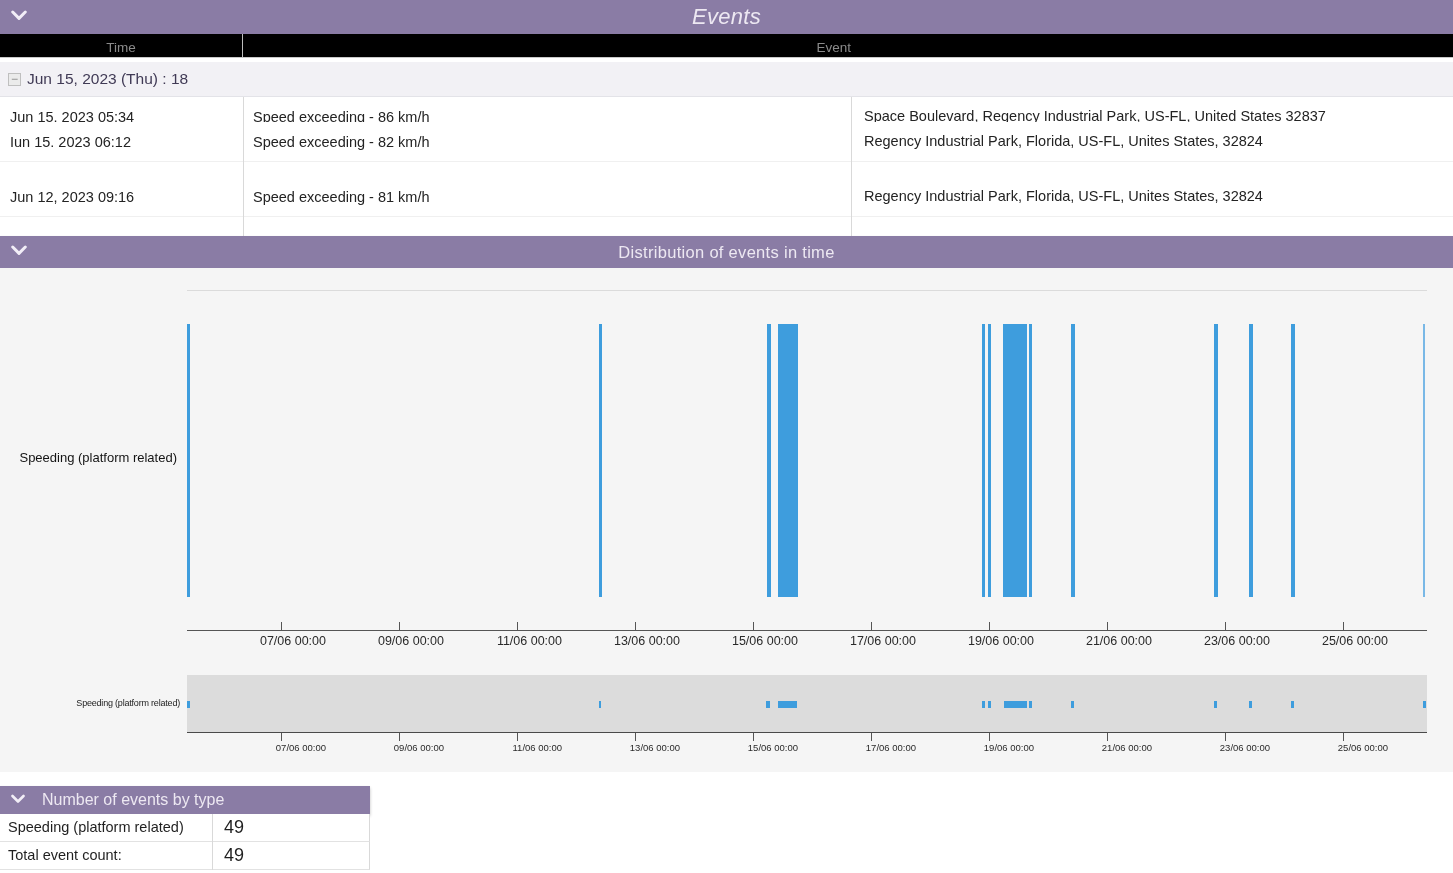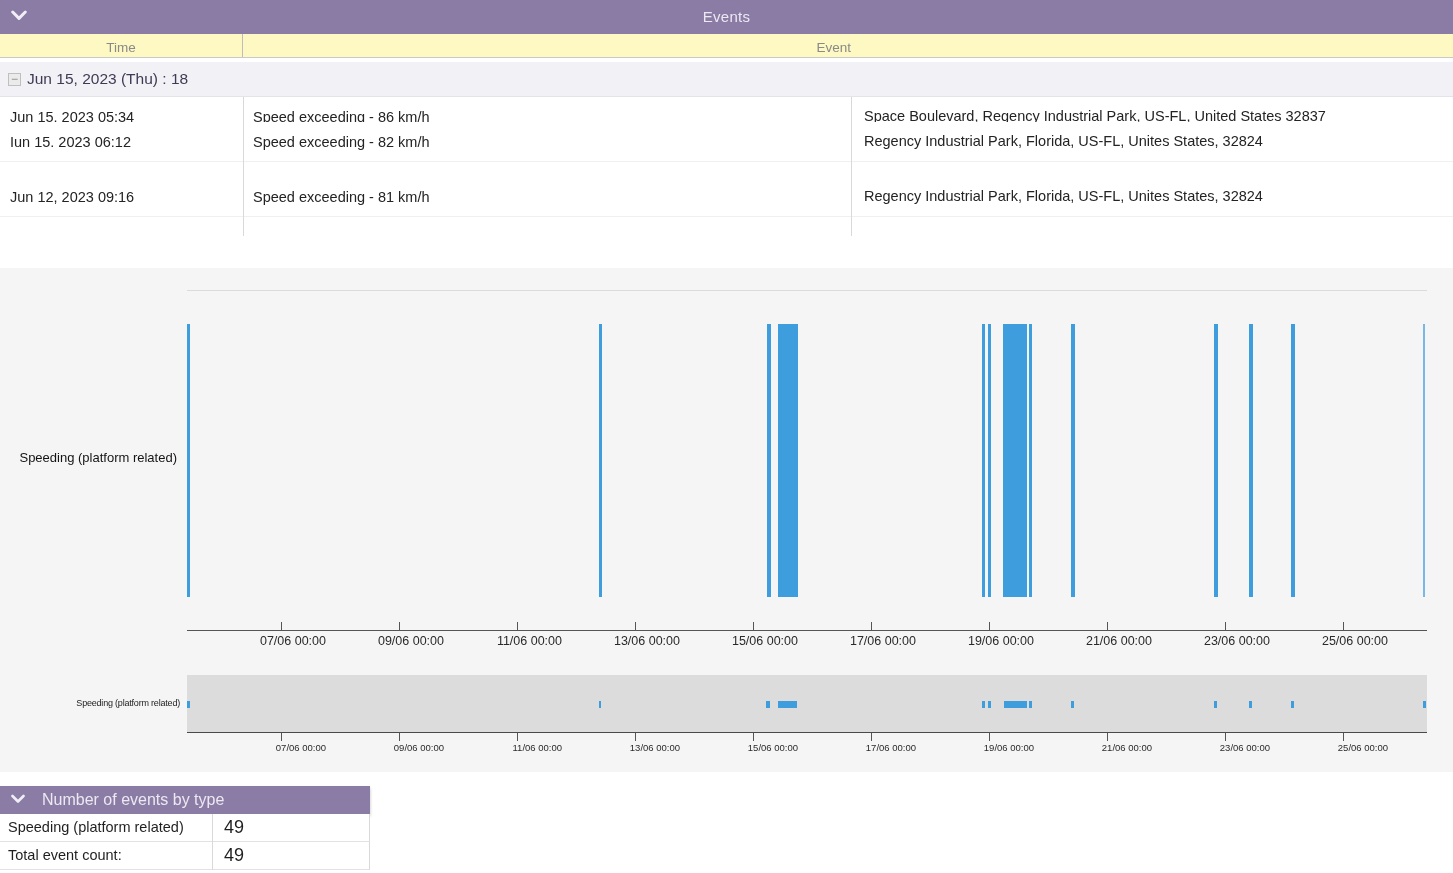--- a/index.html
+++ b/index.html
@@ -11,25 +11,25 @@
   .panel-header {
     position:absolute; background:#8A7CA5; color:#EDE8F2;
     box-shadow:0 2px 3px rgba(0,0,0,0.25);
   }
   .panel-header .title { display:block; text-align:center; }
   .chev { position:absolute; left:11px; cursor:pointer; }
   .chev svg { display:block; }
 
   
   .ev-header { left:0; top:0; width:1453px; height:34px; }
-  .ev-header .title { line-height:34px; font-size:15px; letter-spacing:.3px; }
+  .ev-header .title { line-height:34px; font-size:22px; letter-spacing:.3px;font-style:italic; }
   .ev-header .chev { top:10px; }
 
   .col-header { position:absolute; left:0; top:34px; width:1453px; height:24px;
-    background:#fef9c3; border-bottom:1px solid #C9C9C9; display:flex; }
+    background:#000000; border-bottom:1px solid #C9C9C9; display:flex; }
   .col-cell { font-size:13.5px; color:#8a8a8a; text-align:center; line-height:27px;
     border-right:1px solid #BDBDBD; cursor:pointer; }
   .col-cell:last-child { border-right:none; }
   .col-time { width:243px; } .col-event { width:608px;text-align:right; } .col-address { flex:1; }
 
   .group-row { position:absolute; left:0; top:62px; width:1453px; height:35px;
     background:#F2F1F5; border-bottom:1px solid #E3E3E8; cursor:pointer; }
   .group-row .minus-box { position:absolute; left:8px; top:11px; width:13px; height:13px;
     background:#EBEBEB; border:1px solid #BFBFBF; color:#8c8c8c; font-size:12px;
     line-height:10px; text-align:center; }
@@ -119,20 +119,28 @@
   </div>
   <div class="data-row" style="top:177px">
     <span class="c-time">Jun 12, 2023 09:16</span>
     <span class="c-event">Speed exceeding - 81 km/h</span>
     <span class="c-address">Regency Industrial Park, Florida, US-FL, Unites States, 32824</span>
   </div>
 
   <div class="vline" style="left:243px; top:97px; height:139px;"></div>
   <div class="vline" style="left:851px; top:97px; height:139px;"></div>
 
+  <div class="panel-header dist-header">
+    <span class="chev">
+      <svg width="16" height="11" viewBox="0 0 14 9">
+          <path d="M1.5 1.5 L7 7 L12.5 1.5" stroke="#F2EEF7" stroke-width="2.6" fill="none" stroke-linecap="round" stroke-linejoin="round"></path>
+        </svg>
+    </span>
+    <span class="title">Distribution of events in time</span>
+  </div>
 
   <div class="chart-bg"></div>
   <div class="gridline"></div>
   <div class="ylabel">Speeding (platform related)</div>
   <div class="main-plot">
       <div class="bar" style="left: 187px; width: 3px;"></div>
       <div class="bar" style="left: 599px; width: 3px;"></div>
       <div class="bar" style="left: 767px; width: 4px;"></div>
       <div class="bar" style="left: 778px; width: 20px;"></div>
       <div class="bar" style="left: 982px; width: 3px;"></div>

